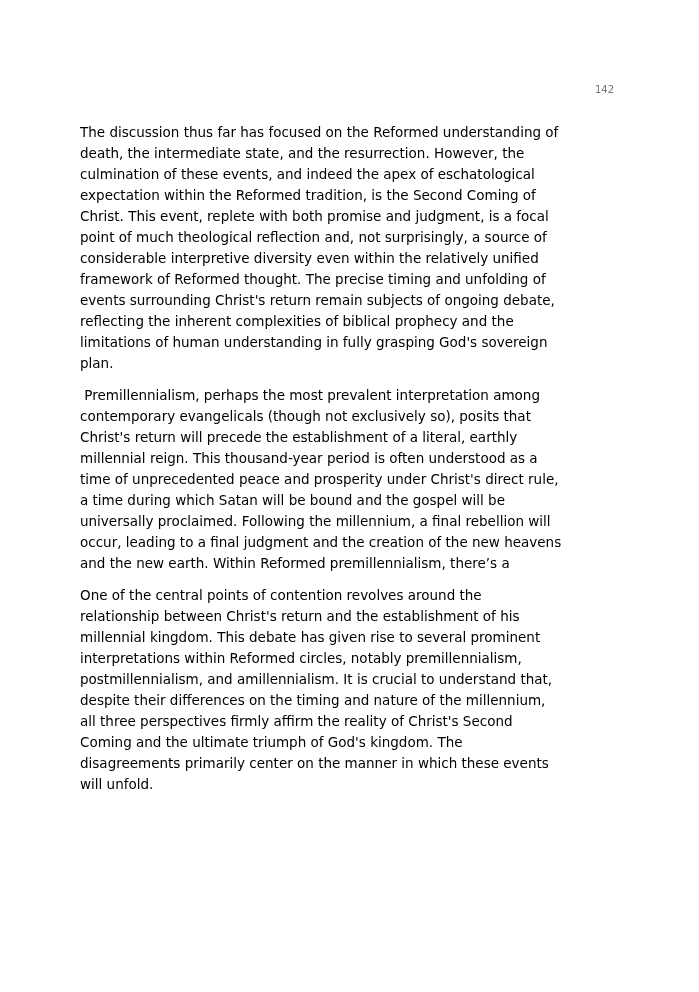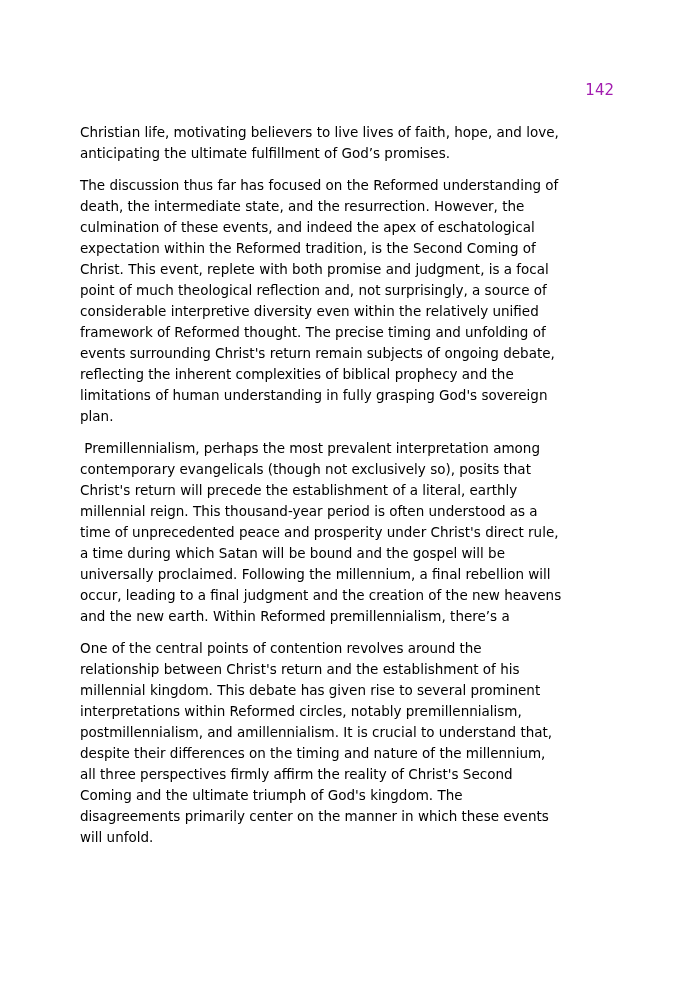--- a/index.html
+++ b/index.html
@@ -12,23 +12,23 @@
     width: 699px;
     height: 992px;
     background: #ffffff;
     font-family: "DejaVu Sans", "Liberation Sans", sans-serif;
     overflow: hidden;
   }
   .page-number {
     position: absolute;
     top: 82px;
     right: 85px;
-    font-size: 15px;
+    font-size: 10px;
     line-height: 16px;
-    color: #a21caf;
+    color: #737373;
     text-align: right;
   }
   .content {
     position: absolute;
     top: 122px;
     left: 80px;
     width: 600px;
   }
   .para {
     margin: 0 0 11px 0;
@@ -38,22 +38,20 @@
     white-space: pre-line;
     letter-spacing: 0;
   }
 </style>
 </head>
 <body>
 
 <div class="page">
   <div class="page-number">142</div>
   <div class="content">
-    <p class="para">Christian life, motivating believers to live lives of faith, hope, and love,
-anticipating the ultimate fulfillment of God’s promises.</p>
     <p class="para">The discussion thus far has focused on the Reformed understanding of
 death, the intermediate state, and the resurrection. However, the
 culmination of these events, and indeed the apex of eschatological
 expectation within the Reformed tradition, is the Second Coming of
 Christ. This event, replete with both promise and judgment, is a focal
 point of much theological reflection and, not surprisingly, a source of
 considerable interpretive diversity even within the relatively unified
 framework of Reformed thought. The precise timing and unfolding of
 events surrounding Christ's return remain subjects of ongoing debate,
 reflecting the inherent complexities of biblical prophecy and the

